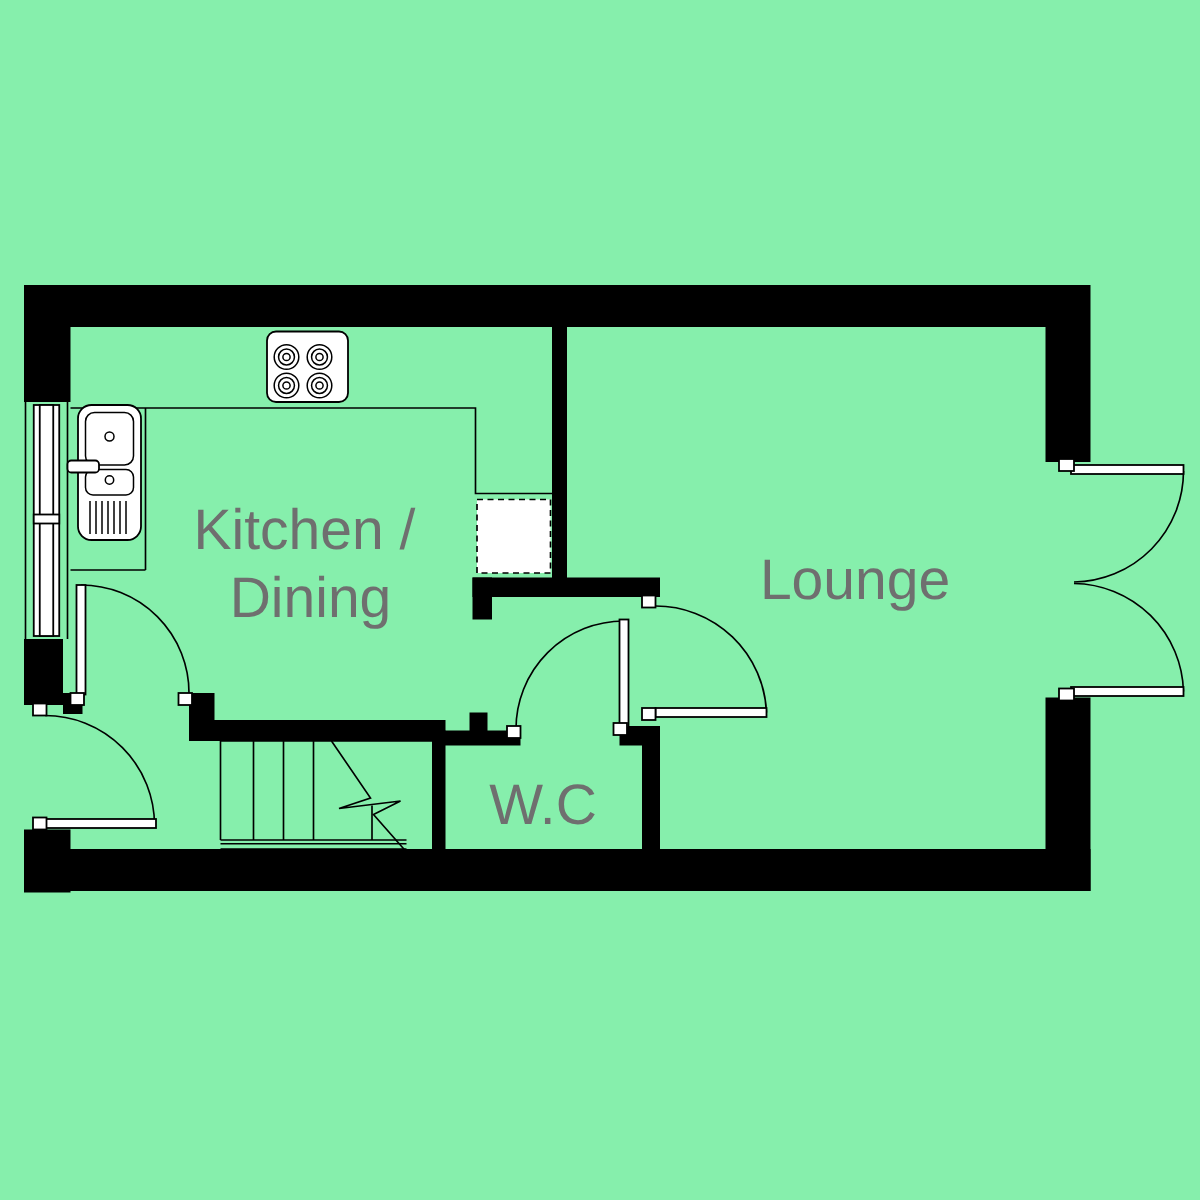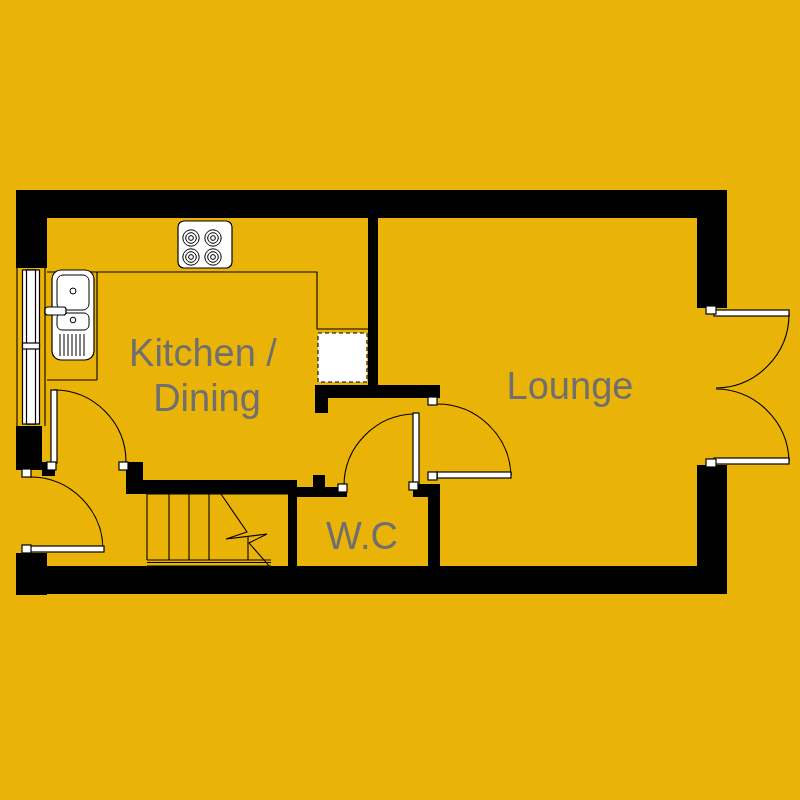--- a/index.html
+++ b/index.html
@@ -8,21 +8,21 @@
     width: 800px;
     height: 800px;
     background: #ffffff;
     font-family: "Liberation Sans", sans-serif;
     overflow: hidden;
   }
   .plan-wrap {
     position: relative;
     width: 800px;
     height: 800px;
-    background: #eab308;
+    background: #86efac;
   }
   svg { display: block; }
   .wall { fill: #000000; stroke: none; }
   .thin { stroke: #000000; stroke-width: 1.1; fill: none; }
   .leaf { fill: #ffffff; stroke: #000000; stroke-width: 1.2; }
   .jamb { fill: #ffffff; stroke: #000000; stroke-width: 1.2; }
   .fixture { stroke: #000000; stroke-width: 1.2; fill: #ffffff; }
   .fixline { stroke: #000000; stroke-width: 1.0; fill: none; }
   .dashed { stroke: #000000; stroke-width: 1.1; fill: #ffffff; stroke-dasharray: 4 3; }
   .room-label {

